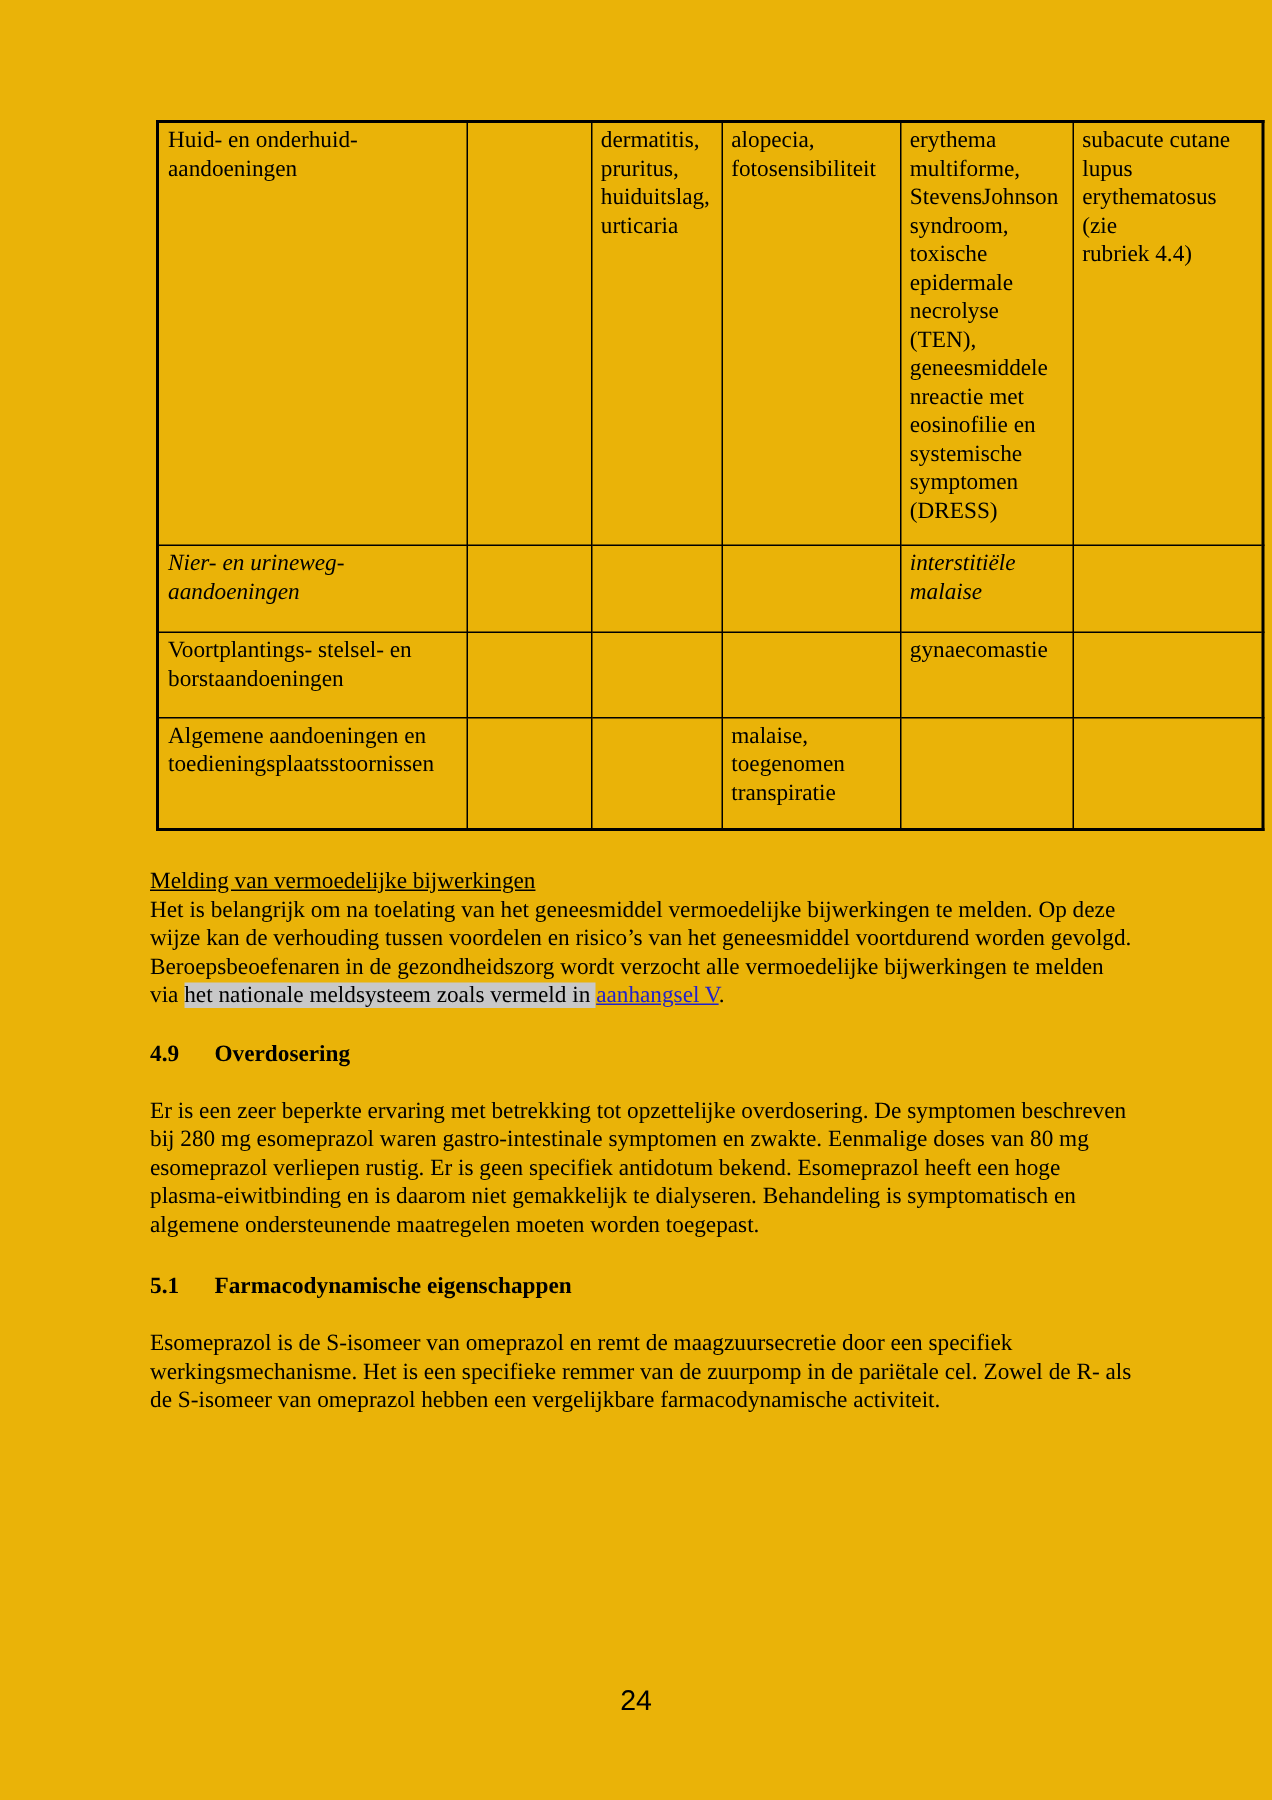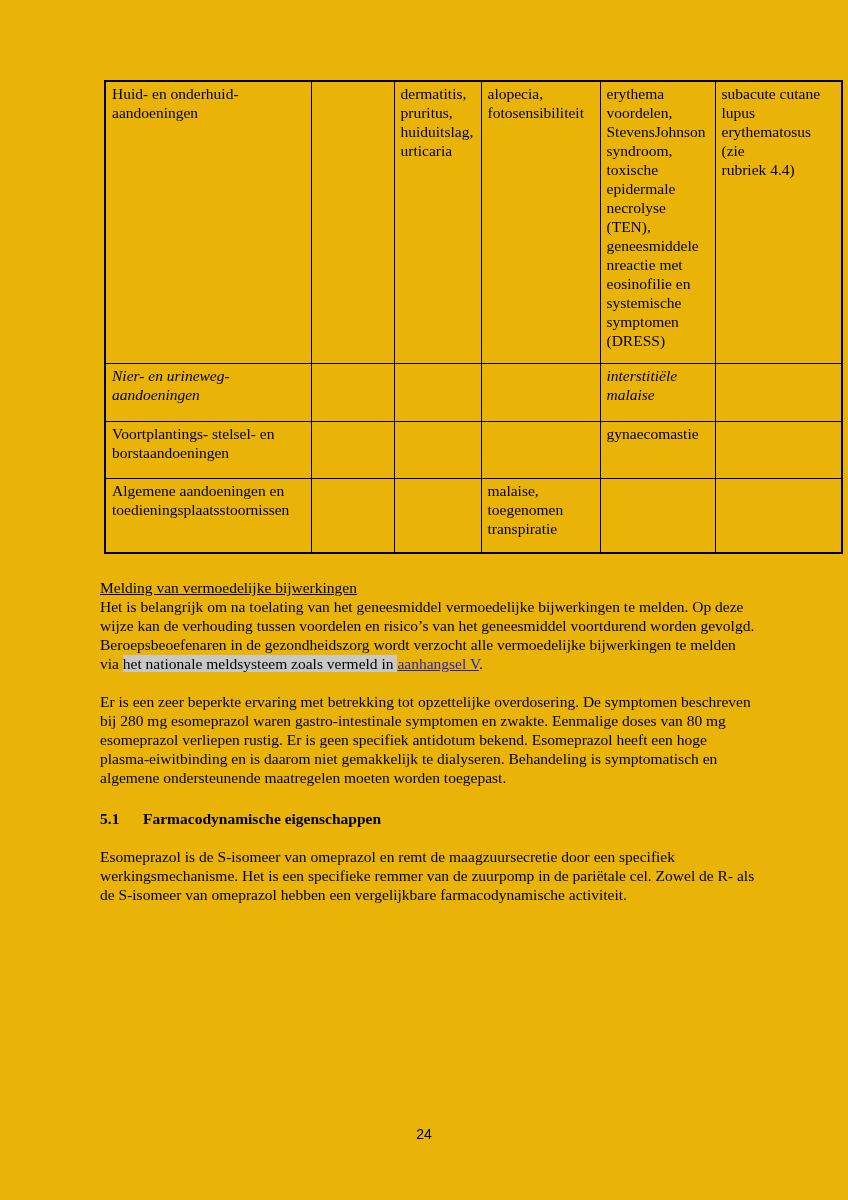--- a/index.html
+++ b/index.html
@@ -63,21 +63,21 @@
   .mt36 { margin-top: 36px; }
   .mt22 { margin-top: 22px; }
   .pre { white-space: pre-line; }
   .page-number {
     position: absolute;
     top: 1126px;
     left: 0;
     width: 848px;
     text-align: center;
     font-family: "Liberation Sans", sans-serif;
-    font-size: 14px;
+    font-size: 19px;
     line-height: 17px;
   }
 </style>
 </head>
 <body>
 
 <div class="page">
   <div class="content">
 
     <table class="adr">
@@ -94,21 +94,21 @@
           <td>Huid- en onderhuid-
 aandoeningen</td>
           <td></td>
           <td>dermatitis,
 pruritus,
 huiduitslag,
 urticaria</td>
           <td>alopecia,
 fotosensibiliteit</td>
           <td>erythema
-voordelen,
+multiforme,
 StevensJohnson
 syndroom,
 toxische
 epidermale
 necrolyse
 (TEN),
 geneesmiddele
 nreactie met
 eosinofilie en
 systemische
@@ -149,20 +149,21 @@
           <td></td>
           <td></td>
         </tr>
       </tbody>
     </table>
 
     <p class="melding-heading">Melding van vermoedelijke bijwerkingen</p>
 
     <p class="body"><span>Het is belangrijk om na toelating van het geneesmiddel vermoedelijke bijwerkingen te melden. Op deze wijze kan de verhouding tussen voordelen en risico’s van het geneesmiddel voortdurend worden gevolgd. Beroepsbeoefenaren in de gezondheidszorg wordt verzocht alle vermoedelijke bijwerkingen te melden via </span><span class="hl">het nationale meldsysteem zoals vermeld in </span><a class="applink">aanhangsel V</a><span>.</span></p>
 
+    <h2 class="sect mt20"><span class="h-num">4.9</span><span>Overdosering</span></h2>
 
     <p class="body mt19">Er is een zeer beperkte ervaring met betrekking tot opzettelijke overdosering. De symptomen beschreven bij 280 mg esomeprazol waren gastro-intestinale symptomen en zwakte. Eenmalige doses van 80 mg esomeprazol verliepen rustig. Er is geen specifiek antidotum bekend. Esomeprazol heeft een hoge plasma-eiwitbinding en is daarom niet gemakkelijk te dialyseren. Behandeling is symptomatisch en algemene ondersteunende maatregelen moeten worden toegepast.</p>
 
 
     <h2 class="sect mt22"><span class="h-num">5.1</span><span>Farmacodynamische eigenschappen</span></h2>
 
 
     <p class="body mt19">Esomeprazol is de S-isomeer van omeprazol en remt de maagzuursecretie door een specifiek werkingsmechanisme. Het is een specifieke remmer van de zuurpomp in de pariëtale cel. Zowel de R- als de S-isomeer van omeprazol hebben een vergelijkbare farmacodynamische activiteit.</p>
 
   </div>

